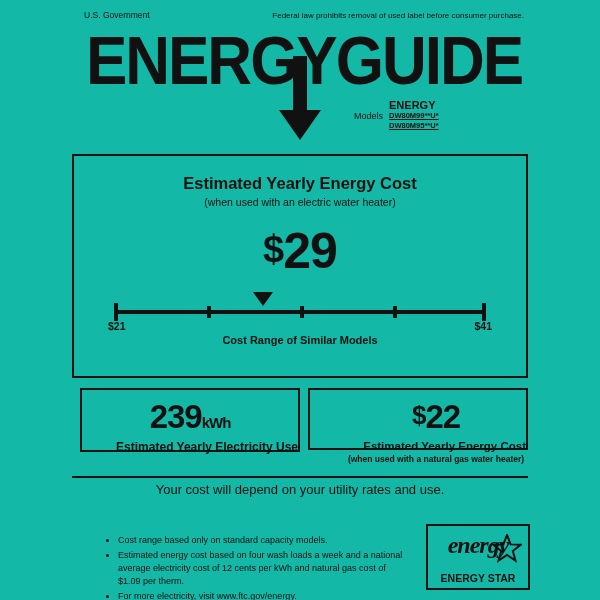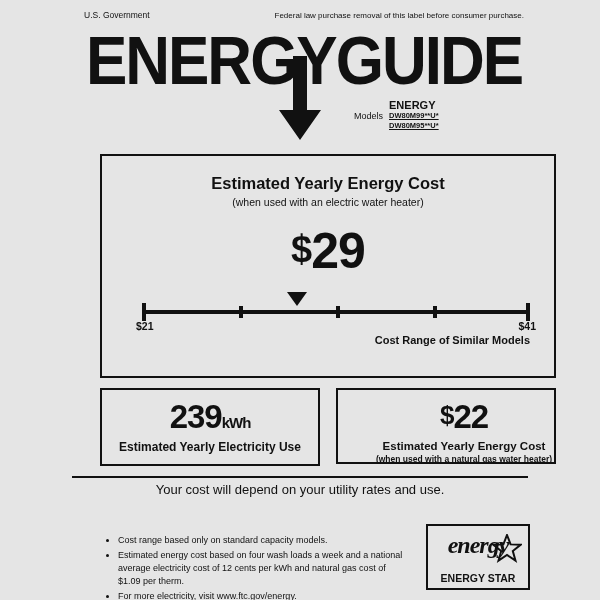--- a/index.html
+++ b/index.html
@@ -12,21 +12,21 @@
     height: 600px;
     font-family: "Liberation Sans", sans-serif;
     overflow: hidden;
   }
   .label {
     position: absolute;
     left: 0;
     top: 0;
     width: 600px;
     height: 600px;
-    background: #e5e5e5;
+    background: #14b8a6;
     box-sizing: border-box;
   }
   .top-row {
     position: absolute;
     top: 10px;
     left: 84px;
     width: 440px;
     display: flex;
     justify-content: space-between;
     align-items: baseline;
@@ -96,21 +96,20 @@
     font-size: 7.5px;
     line-height: 10px;
     text-decoration: underline;
   }
 
   .box {
     position: absolute;
     border: 2px solid #111;
     background: transparent;
     box-sizing: border-box;
-    margin-left: 28px;
   }
   .main-box {
     left: 72px;
     top: 154px;
     width: 456px;
     height: 224px;
   }
   .main-title {
     text-align: center;
     font-size: 16.5px;
@@ -131,21 +130,21 @@
     font-weight: bold;
     color: #111;
     margin-top: 14px;
     letter-spacing: -1px;
   }
   .big-cost .dollar { font-size: 38px; vertical-align: 6px; }
 
   .scale-wrap {
     position: absolute;
     left: 40px;
-    right: 24px;
+    right: 40px;
     top: 132px;
     height: 60px;
   }
   .scale-line {
     position: absolute;
     left: 0; right: 0;
     top: 22px;
     height: 4px;
     background: #111;
   }
@@ -172,51 +171,51 @@
     font-size: 10.5px;
     font-weight: bold;
     color: #111;
   }
   .scale-min { left: -6px; }
   .scale-max { right: -6px; }
   .scale-caption {
     position: absolute;
     top: 46px;
     left: 0; right: 0;
-    text-align: right;
+    text-align: center;
     font-size: 11px;
     font-weight: bold;
     color: #111;
   }
 
   .kwh-box {
-    left: 72px;
+    left: 80px;
     top: 388px;
     width: 220px;
-    height: 78px;
+    height: 64px;
   }
   .gas-box {
     left: 308px;
     top: 388px;
     width: 220px;
-    height: 76px;
+    height: 62px;
     padding-left: 36px;
   }
   .box-num {
     text-align: center;
     font-size: 33px;
     font-weight: bold;
     color: #111;
     margin-top: 8px;
     letter-spacing: -1px;
   }
   .box-num .unit { font-size: 15px; }
   .box-num .dollar { font-size: 26px; vertical-align: 4px; }
   .box-cap {
-    text-align: center;
+    text-align: right;
     font-size: 12px;
     font-weight: bold;
     color: #111;
     margin-top: 4px;
   }
   .box-cap.small { font-size: 11.5px; }
   .box-subcap {
     text-align: center;
     font-size: 8.5px;
     font-weight: bold;
@@ -286,21 +285,21 @@
     top: 8px;
   }
 </style>
 </head>
 <body>
 
 <div class="label">
 
   <div class="top-row">
     <span class="top-left">U.S. Government</span>
-    <span class="top-right">Federal law purchase removal of this label before consumer purchase.</span>
+    <span class="top-right">Federal law prohibits removal of used label before consumer purchase.</span>
   </div>
 
   <div class="energyguide">ENERGYGUIDE</div>
 
   <div class="arrow">
     <svg width="44" height="85" viewBox="0 0 44 85">
       <polygon points="15,0 29,0 29,54 43,54 22,84 1,54 15,54" fill="#111"></polygon>
     </svg>
   </div>
 

